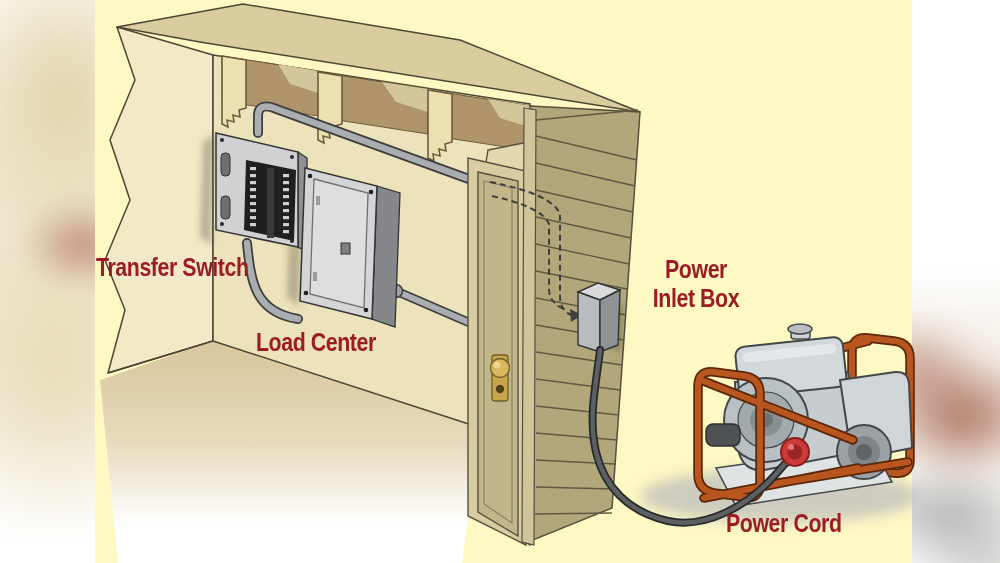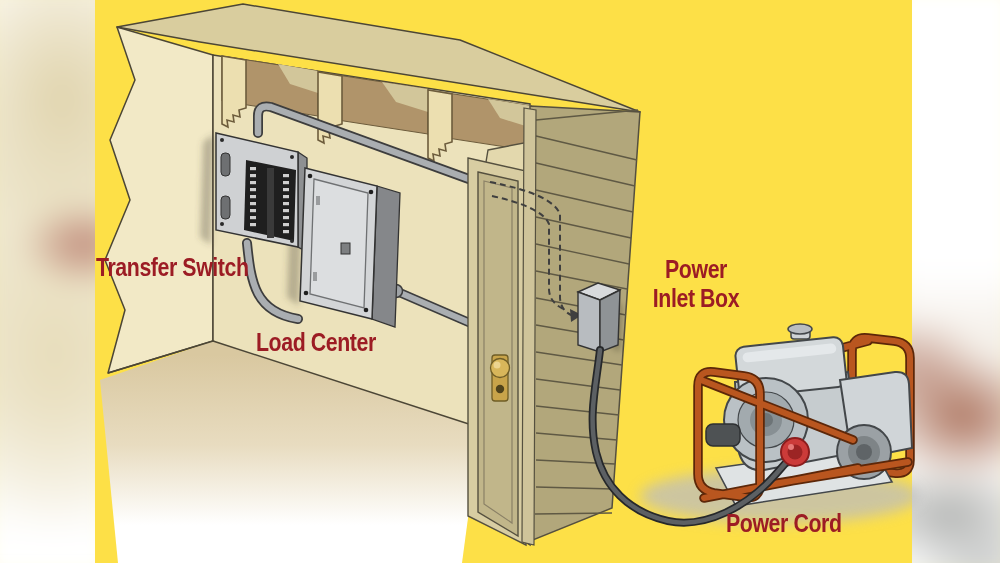--- a/index.html
+++ b/index.html
@@ -1,18 +1,18 @@
 <!DOCTYPE html>
 <html><head>
 <meta charset="utf-8">
 <style>
   html,body{margin:0;padding:0;background:#ffffff;}
   #stage{
     position:relative;width:1000px;height:563px;overflow:hidden;
-    background:#fde047;font-family:"Liberation Sans",sans-serif;
+    background:#fef9c3;font-family:"Liberation Sans",sans-serif;
   }
   
   .blur-strip{position:absolute;top:0;height:100%;overflow:hidden;}
   .blur-strip .blobs{position:absolute;inset:-25px;filter:blur(14px);}
   #blur-left{left:0;width:95px;}
   #blur-left .blobs{
     background:
       radial-gradient(90px 60px at 75% 44%, rgba(164,84,74,.65), rgba(164,84,74,0) 70%),
       radial-gradient(140px 200px at 60% 20%, rgba(222,209,168,.9), rgba(222,209,168,0) 75%),
       radial-gradient(150px 240px at 55% 62%, rgba(230,219,183,.9), rgba(230,219,183,0) 75%),

